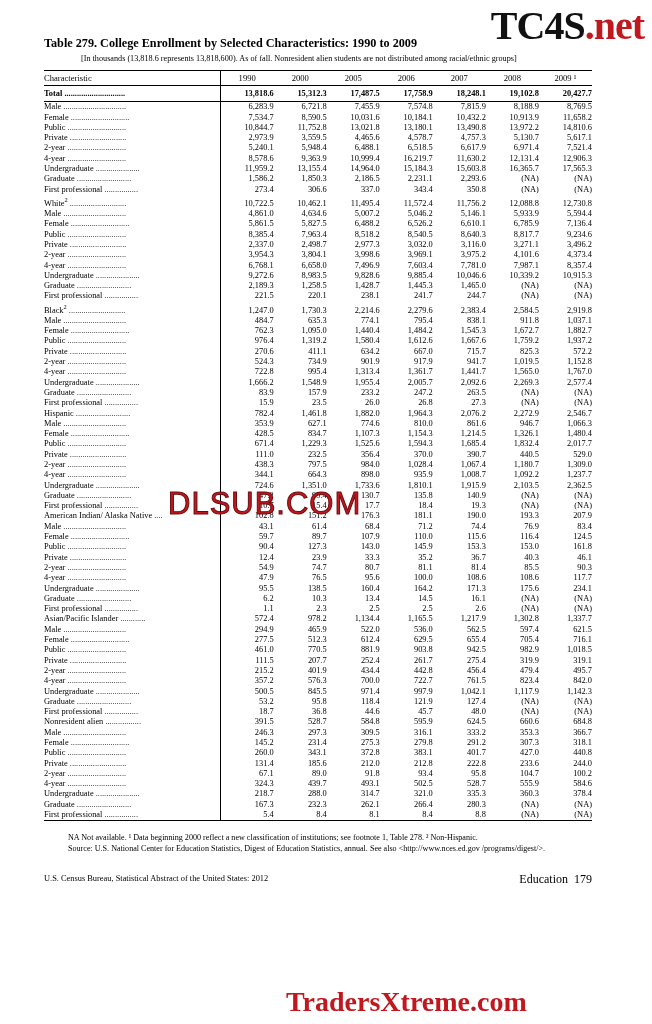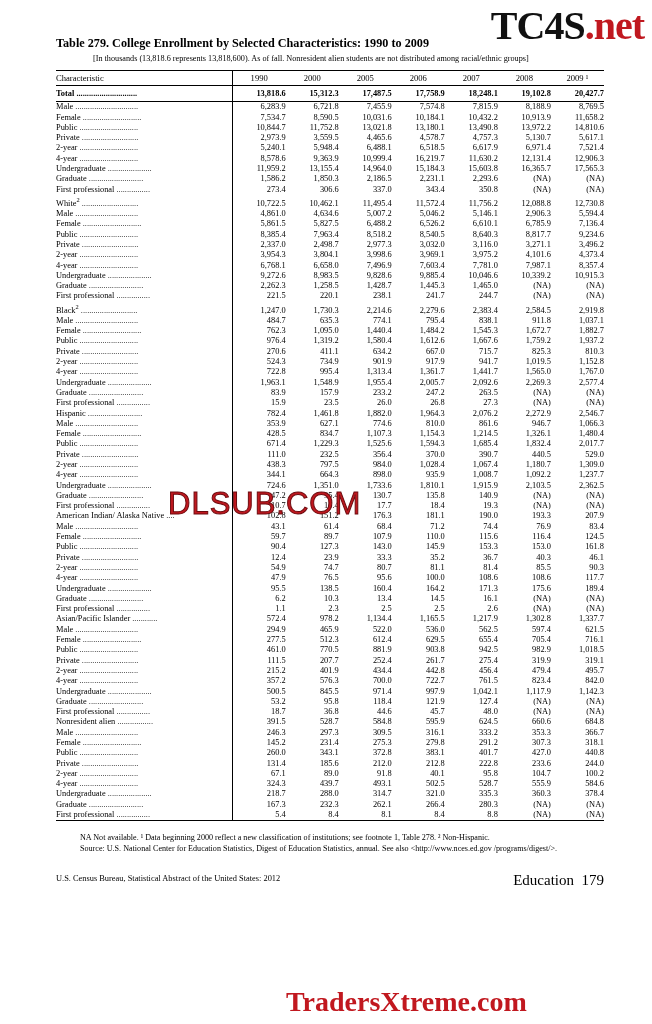--- a/index.html
+++ b/index.html
@@ -6,21 +6,21 @@
   body{width:652px;height:1024px;font-family:"Liberation Serif",serif;color:#000;position:relative;overflow:hidden;}
   .page{position:relative;width:652px;height:1024px;}
 
   
   .wm-tc4s{position:absolute;right:8px;top:2px;font-family:"Liberation Serif",serif;font-size:40px;font-weight:bold;color:#111;letter-spacing:-1px;margin-left:35px;}
   .wm-tc4s .red{color:#c0181f;}
   .wm-dlsub{position:absolute;left:168px;top:486px;font-family:"Liberation Sans",sans-serif;font-size:31px;font-weight:normal;color:#c1181f;
     -webkit-text-stroke:1px #6b0a0e;letter-spacing:1px;}
   .wm-traders{position:absolute;left:286px;top:986px;font-family:"Liberation Serif",serif;font-size:28px;font-weight:bold;color:#c1181f;letter-spacing:0px;}
 
-  .content{position:absolute;left:56px;top:36px;width:548px;}
+  .content{position:absolute;left:44px;top:36px;width:548px;}
 
   h1.tbl-title{font-size:12.2px;font-weight:bold;margin:0 0 3px 0;font-family:"Liberation Serif",serif;}
   .headnote{font-size:8.2px;line-height:10px;margin:0 0 6px 0;padding-left:37px;}
 
   table.main{border-collapse:collapse;width:548px;font-size:8.3px;}
   table.main td,table.main th{padding:0;vertical-align:bottom;}
   .col-char{width:190px;}
   .col-num{width:59px;text-align:right;padding-right:4px !important;}
 
   thead th{font-weight:normal;text-align:left;font-size:8.6px;padding:2px 0 2px 0 !important;}
@@ -36,21 +36,21 @@
   td.num{text-align:right;font-size:8.4px;line-height:10.3px;padding-right:4px;}
   .ind1{padding-left:4px;}
   .ind2{padding-left:10px;}
   .grp{padding-top:5px;}
   sup{font-size:6.4px;vertical-align:super;}
 
   .tbl-bottom{border-top:1.1px solid #000;}
 
   .footnotes{font-size:8.1px;line-height:10.2px;margin-top:12px;padding-left:24px;}
   .pagefoot{margin-top:20px;position:relative;font-size:8.4px;}
-  .edu{position:absolute;right:0;top:-2px;font-size:15px;font-family:Liberation Serif, serif;}
+  .edu{position:absolute;right:0;top:-2px;font-size:12px;font-family:Liberation Serif, serif;}
   .census{font-size:8.4px;}
 </style>
 </head>
 <body>
 
 <div class="page">
 
   <div class="wm-tc4s"><span>TC4S</span><span class="red">.net</span></div>
 
   <div class="content">
@@ -182,21 +182,21 @@
             <td class="num grp">12,088.8</td>
             <td class="num grp">12,730.8</td>
           </tr>
           <tr>
             <td class="lbl ind2">Male ..............................</td>
             <td class="num vline">4,861.0</td>
             <td class="num">4,634.6</td>
             <td class="num">5,007.2</td>
             <td class="num">5,046.2</td>
             <td class="num">5,146.1</td>
-            <td class="num">2,906.3</td>
+            <td class="num">5,933.9</td>
             <td class="num">5,594.4</td>
           </tr>
           <tr>
             <td class="lbl ind2">Female ............................</td>
             <td class="num vline">5,861.5</td>
             <td class="num">5,827.5</td>
             <td class="num">6,488.2</td>
             <td class="num">6,526.2</td>
             <td class="num">6,610.1</td>
             <td class="num">6,785.9</td>
@@ -247,21 +247,21 @@
             <td class="num vline grp">9,272.6</td>
             <td class="num grp">8,983.5</td>
             <td class="num grp">9,828.6</td>
             <td class="num grp">9,885.4</td>
             <td class="num grp">10,046.6</td>
             <td class="num grp">10,339.2</td>
             <td class="num grp">10,915.3</td>
           </tr>
           <tr>
             <td class="lbl ind2">Graduate ..........................</td>
-            <td class="num vline">2,262.3</td>
+            <td class="num vline">2,189.3</td>
             <td class="num">1,258.5</td>
             <td class="num">1,428.7</td>
             <td class="num">1,445.3</td>
             <td class="num">1,465.0</td>
             <td class="num">(NA)</td>
             <td class="num">(NA)</td>
           </tr>
           <tr>
             <td class="lbl ind2">First professional ................</td>
             <td class="num vline">221.5</td>
@@ -313,21 +313,21 @@
             <td class="num grp">1,937.2</td>
           </tr>
           <tr>
             <td class="lbl ind2">Private ...........................</td>
             <td class="num vline">270.6</td>
             <td class="num">411.1</td>
             <td class="num">634.2</td>
             <td class="num">667.0</td>
             <td class="num">715.7</td>
             <td class="num">825.3</td>
-            <td class="num">810.3</td>
+            <td class="num">572.2</td>
           </tr>
           <tr>
             <td class="lbl ind2 grp">2-year ............................</td>
             <td class="num vline grp">524.3</td>
             <td class="num grp">734.9</td>
             <td class="num grp">901.9</td>
             <td class="num grp">917.9</td>
             <td class="num grp">941.7</td>
             <td class="num grp">1,019.5</td>
             <td class="num grp">1,152.8</td>
@@ -337,21 +337,21 @@
             <td class="num vline">722.8</td>
             <td class="num">995.4</td>
             <td class="num">1,313.4</td>
             <td class="num">1,361.7</td>
             <td class="num">1,441.7</td>
             <td class="num">1,565.0</td>
             <td class="num">1,767.0</td>
           </tr>
           <tr>
             <td class="lbl ind2 grp">Undergraduate .....................</td>
-            <td class="num vline grp">1,963.1</td>
+            <td class="num vline grp">1,666.2</td>
             <td class="num grp">1,548.9</td>
             <td class="num grp">1,955.4</td>
             <td class="num grp">2,005.7</td>
             <td class="num grp">2,092.6</td>
             <td class="num grp">2,269.3</td>
             <td class="num grp">2,577.4</td>
           </tr>
           <tr>
             <td class="lbl ind2">Graduate ..........................</td>
             <td class="num vline">83.9</td>
@@ -543,21 +543,21 @@
             <td class="num">117.7</td>
           </tr>
           <tr>
             <td class="lbl ind2 grp">Undergraduate .....................</td>
             <td class="num vline grp">95.5</td>
             <td class="num grp">138.5</td>
             <td class="num grp">160.4</td>
             <td class="num grp">164.2</td>
             <td class="num grp">171.3</td>
             <td class="num grp">175.6</td>
-            <td class="num grp">189.4</td>
+            <td class="num grp">234.1</td>
           </tr>
           <tr>
             <td class="lbl ind2">Graduate ..........................</td>
             <td class="num vline">6.2</td>
             <td class="num">10.3</td>
             <td class="num">13.4</td>
             <td class="num">14.5</td>
             <td class="num">16.1</td>
             <td class="num">(NA)</td>
             <td class="num">(NA)</td>
@@ -720,21 +720,21 @@
             <td class="num">212.8</td>
             <td class="num">222.8</td>
             <td class="num">233.6</td>
             <td class="num">244.0</td>
           </tr>
           <tr>
             <td class="lbl ind2 grp">2-year ............................</td>
             <td class="num vline grp">67.1</td>
             <td class="num grp">89.0</td>
             <td class="num grp">91.8</td>
-            <td class="num grp">40.1</td>
+            <td class="num grp">93.4</td>
             <td class="num grp">95.8</td>
             <td class="num grp">104.7</td>
             <td class="num grp">100.2</td>
           </tr>
           <tr>
             <td class="lbl ind2">4-year ............................</td>
             <td class="num vline">324.3</td>
             <td class="num">439.7</td>
             <td class="num">493.1</td>
             <td class="num">502.5</td>

